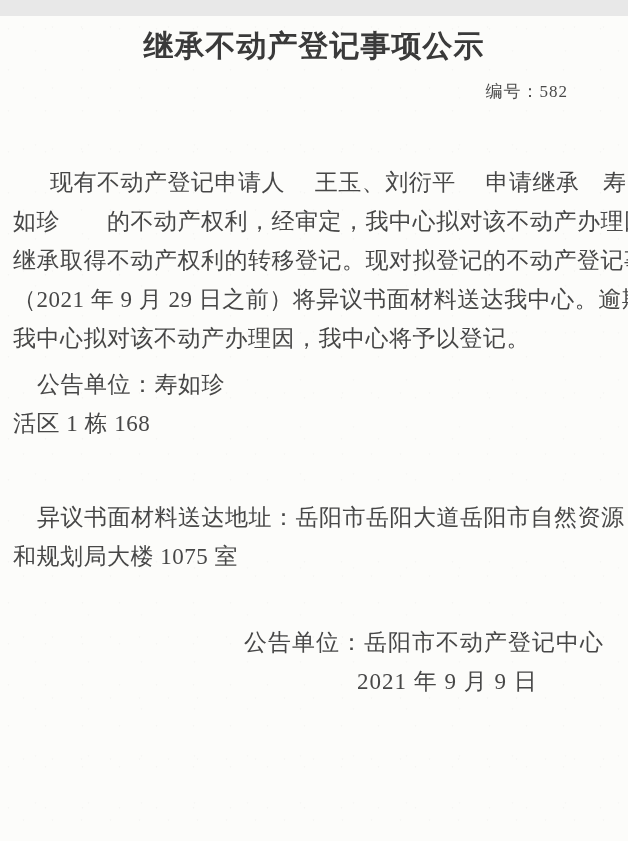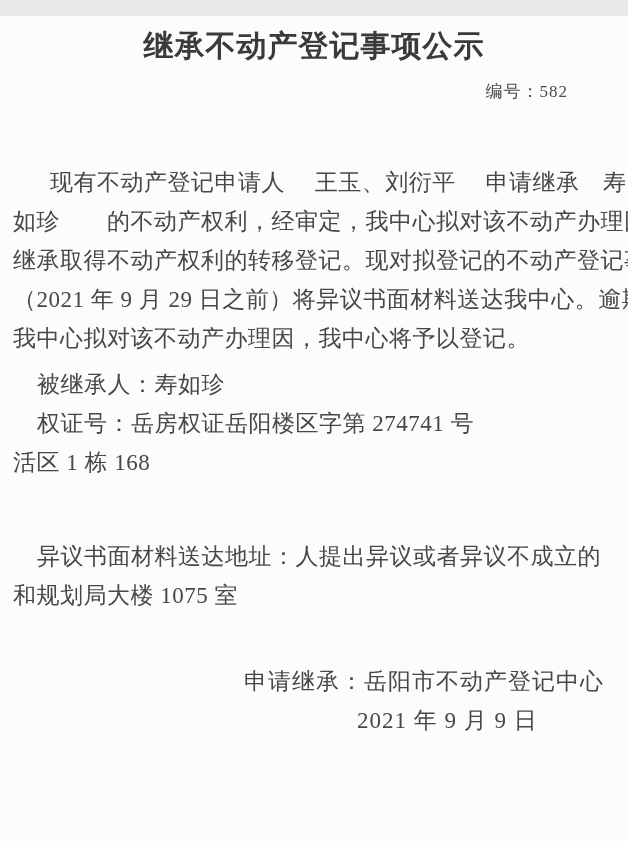--- a/index.html
+++ b/index.html
@@ -95,28 +95,27 @@
 
   <div class="body-text para-main">
     <div class="line">现有不动产登记申请人　 王玉、刘衍平　 申请继承　寿</div>
     <div class="line">如珍　　的不动产权利，经审定，我中心拟对该不动产办理因</div>
     <div class="line">继承取得不动产权利的转移登记。现对拟登记的不动产登记事</div>
     <div class="line">（2021 年 9 月 29 日之前）将异议书面材料送达我中心。逾期无</div>
     <div class="line">我中心拟对该不动产办理因，我中心将予以登记。</div>
   </div>
 
   <div class="body-text para-details">
-    <div class="line indented">被继承人：寿如珍</div>
-    <div class="line indented">权证号：岳房权证岳阳楼区字第 274741 号</div>
+    <div class="line indented">公告单位：寿如珍</div>
     <div class="line">活区 1 栋 168</div>
   </div>
 
   <div class="body-text para-objection">
-    <div class="line indented">异议书面材料送达地址：人提出异议或者异议不成立的</div>
+    <div class="line indented">异议书面材料送达地址：岳阳市岳阳大道岳阳市自然资源</div>
     <div class="line">和规划局大楼 1075 室</div>
   </div>
 
 
-  <div class="footer-issuer">申请继承：岳阳市不动产登记中心</div>
+  <div class="footer-issuer">公告单位：岳阳市不动产登记中心</div>
 
   <div class="footer-date">2021 年 9 月 9 日</div>
 
 </div>
 
 </body></html>

